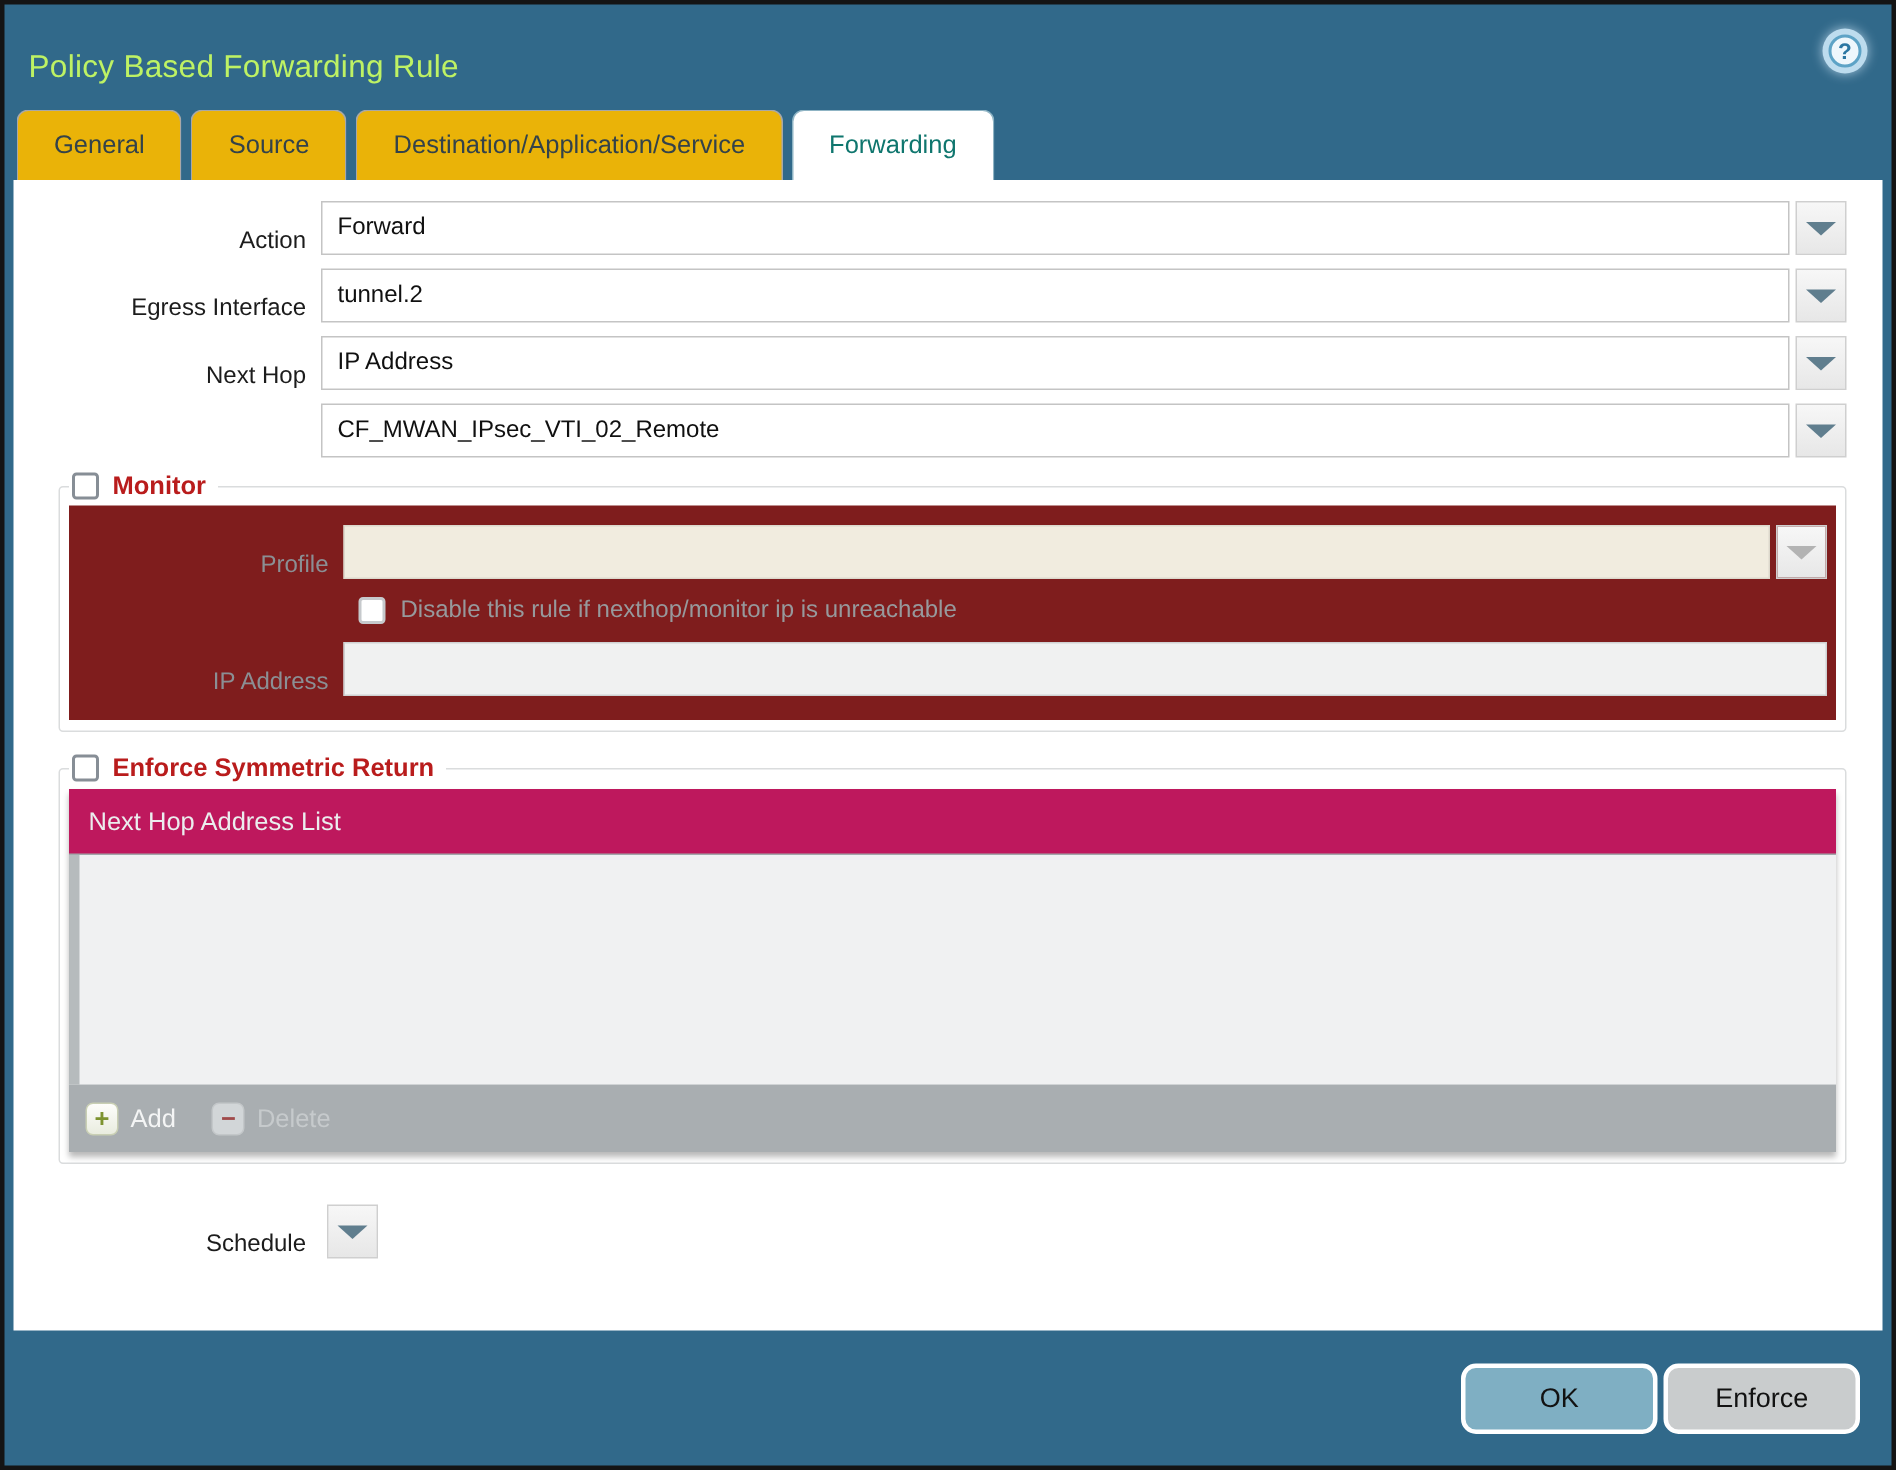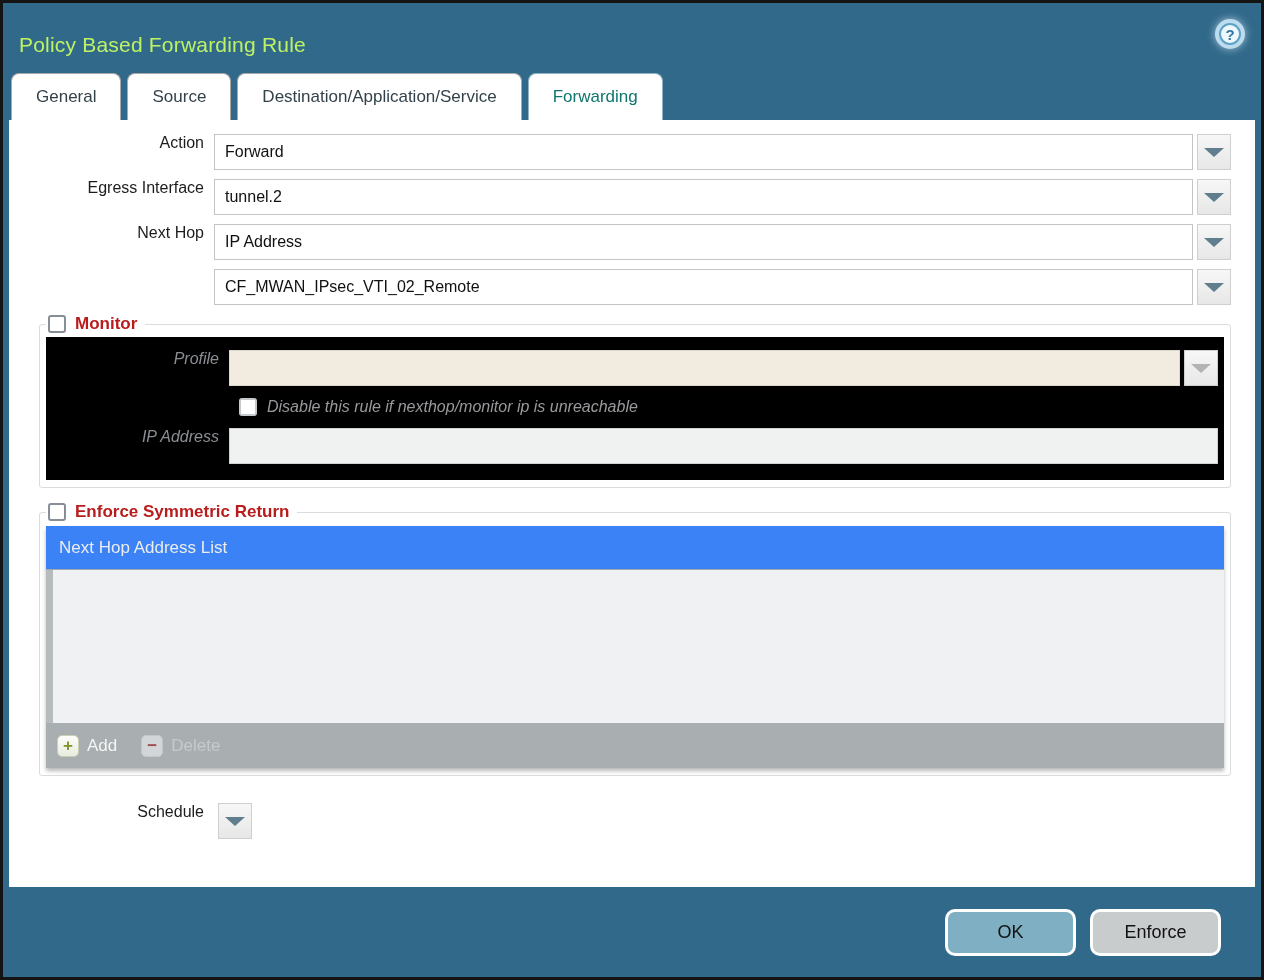--- a/index.html
+++ b/index.html
@@ -13,73 +13,73 @@
   .titlebar { height:64px; display:flex; align-items:center; padding:0 16px; }
   .title { color:#bef264; font-size:21px; letter-spacing:.2px;margin-top:20px; }
   .help { position:absolute; top:16px; right:16px; width:30px; height:30px; border-radius:50%;
           background:#bddcee; box-shadow:0 0 8px rgba(220,240,255,.7); display:flex;
           align-items:center; justify-content:center; cursor:pointer; }
   .help-inner { width:22px; height:22px; border-radius:50%; background:#eef7fc;
           border:2px solid #5da3c6; color:#2b77a3; font-weight:bold; font-size:15px;
           display:flex; align-items:center; justify-content:center; }
   
   .tabs { display:flex; gap:6px; padding-left:8px; height:53px; align-items:flex-end; }
-  .tab { background:#ffffff; color:#33424a; font-size:17px; padding:13px 24px;
+  .tab { background:#eab308; color:#33424a; font-size:17px; padding:13px 24px;
          border-radius:8px 8px 0 0; border:1px solid #a8a8a8; border-bottom:none; cursor:pointer; }
   .tab.active { background:#ffffff; color:#0f766e; border-color:#8fb4c4; position:relative; z-index:2; }
   
   .content { position:relative; z-index:1; background:#ffffff; margin:0 6px; height:767px;
              padding:14px 24px 0 8px; }
-  .row { display:flex; align-items:flex-start; margin-bottom:9px; }
+  .row { display:flex; align-items:flex-end; margin-bottom:9px; }
   .rlabel { width:197px; flex:none; text-align:right; padding-right:10px;
             font-size:16px; color:#1c1c1c; }
   .field { flex:1; height:36px; border:1px solid #c4c4c4; background:#fff; display:flex;
            align-items:center; padding:0 10px; font-size:16px; color:#101010; }
   .ddbtn { width:34px; height:36px; margin-left:4px; flex:none; cursor:pointer;
            background:linear-gradient(#f7f7f7,#e7e7e7); border:1px solid #cfcfcf;
            display:flex; align-items:center; justify-content:center; }
   .arrow { width:0; height:0; border-left:10px solid transparent;
            border-right:10px solid transparent; border-top:9px solid #607e8e; }
   .arrow.dis { border-top-color:#b3b3b3; }
   
   fieldset.group { border:1px solid #dadcdd; border-radius:3px; margin:4px 0 0 22px;
                    padding:0 6px 7px; }
   fieldset.group legend { display:flex; align-items:center; gap:9px; padding:0 8px 0 2px; }
   .cb { width:18px; height:18px; border:2px solid #878e96; border-radius:3px; background:#fff;
         flex:none; cursor:pointer; }
   .cb.dis { border-color:#c6c9cc; cursor:default; }
   .group-title { font-weight:bold; font-size:17px; color:#b91c1c; }
   
-  .monitor-panel { background:#000000; margin-top:3px; padding:13px 0 16px;font-style:italic; }
+  .monitor-panel { background:#7f1d1d; margin-top:3px; padding:13px 0 16px; }
   .rlabel2 { width:183px; flex:none; text-align:right; padding-right:10px;
              font-size:16px; color:#8b8f94; }
   .field.beige { background:#f1ecdf; border-color:#dcd8cc; }
   .field.gray  { background:#f0f1f1; border-color:#cfd1d2; }
   .cbrow { display:flex; align-items:flex-start; gap:10px; margin:12px 0 12px 193px;
            color:#97999c; font-size:16px; }
   .pad-right { margin-right:6px; }
   
   .nh-table { margin-top:4px; box-shadow:0 3px 4px rgba(0,0,0,.28); }
-  .nh-header { background:#3b82f6; color:#ebedee; font-size:17px; height:44px;
+  .nh-header { background:#be185d; color:#ebedee; font-size:17px; height:44px;
                display:flex; align-items:center; padding:0 13px;
                border-bottom:1px solid #a2a7aa; }
   .nh-body { height:153px; background:#f0f1f2; border-left:7px solid #b6bbbd; }
   .nh-footer { background:#a9aeb1; height:45px; display:flex; align-items:center;
                padding:0 11px; gap:24px; }
   .tbl-btn { display:flex; align-items:center; gap:8px; font-size:17px; cursor:pointer; }
   .tbl-btn .ic { width:22px; height:22px; border-radius:5px; text-align:center;
                  font-weight:bold; font-size:17px; line-height:19px; }
   .btn-add { color:#f4f5f5; }
   .btn-add .ic { background:linear-gradient(#fdfdfb,#e9ecdf); border:1.5px solid #c9cfb4; color:#7d9330; }
   .btn-del { color:#c6cacc; cursor:default; }
   .btn-del .ic { background:#d2d6d8; border:1.5px solid #c3c7c9; color:#a04a4a; }
   .schedule-row { margin-top:27px; }
   
   .bottombar { position:absolute; left:0; right:0; bottom:0; height:90px; display:flex;
-               align-items:center; justify-content:flex-end; gap:14px; padding-right:40px; }
+               align-items:center; justify-content:flex-end; gap:4px; padding-right:21px; }
   .btn { width:131px; height:47px; border-radius:10px; border:3px solid #ffffff;
          font-size:18px; color:#121212; display:flex; align-items:center; justify-content:center;
          cursor:pointer; font-family:inherit; }
   .btn-ok { background:#7fafc3; }
   .btn-cancel { background:#c9cccd; }
 </style>
 </head>
 <body>
 
 <div class="window">

